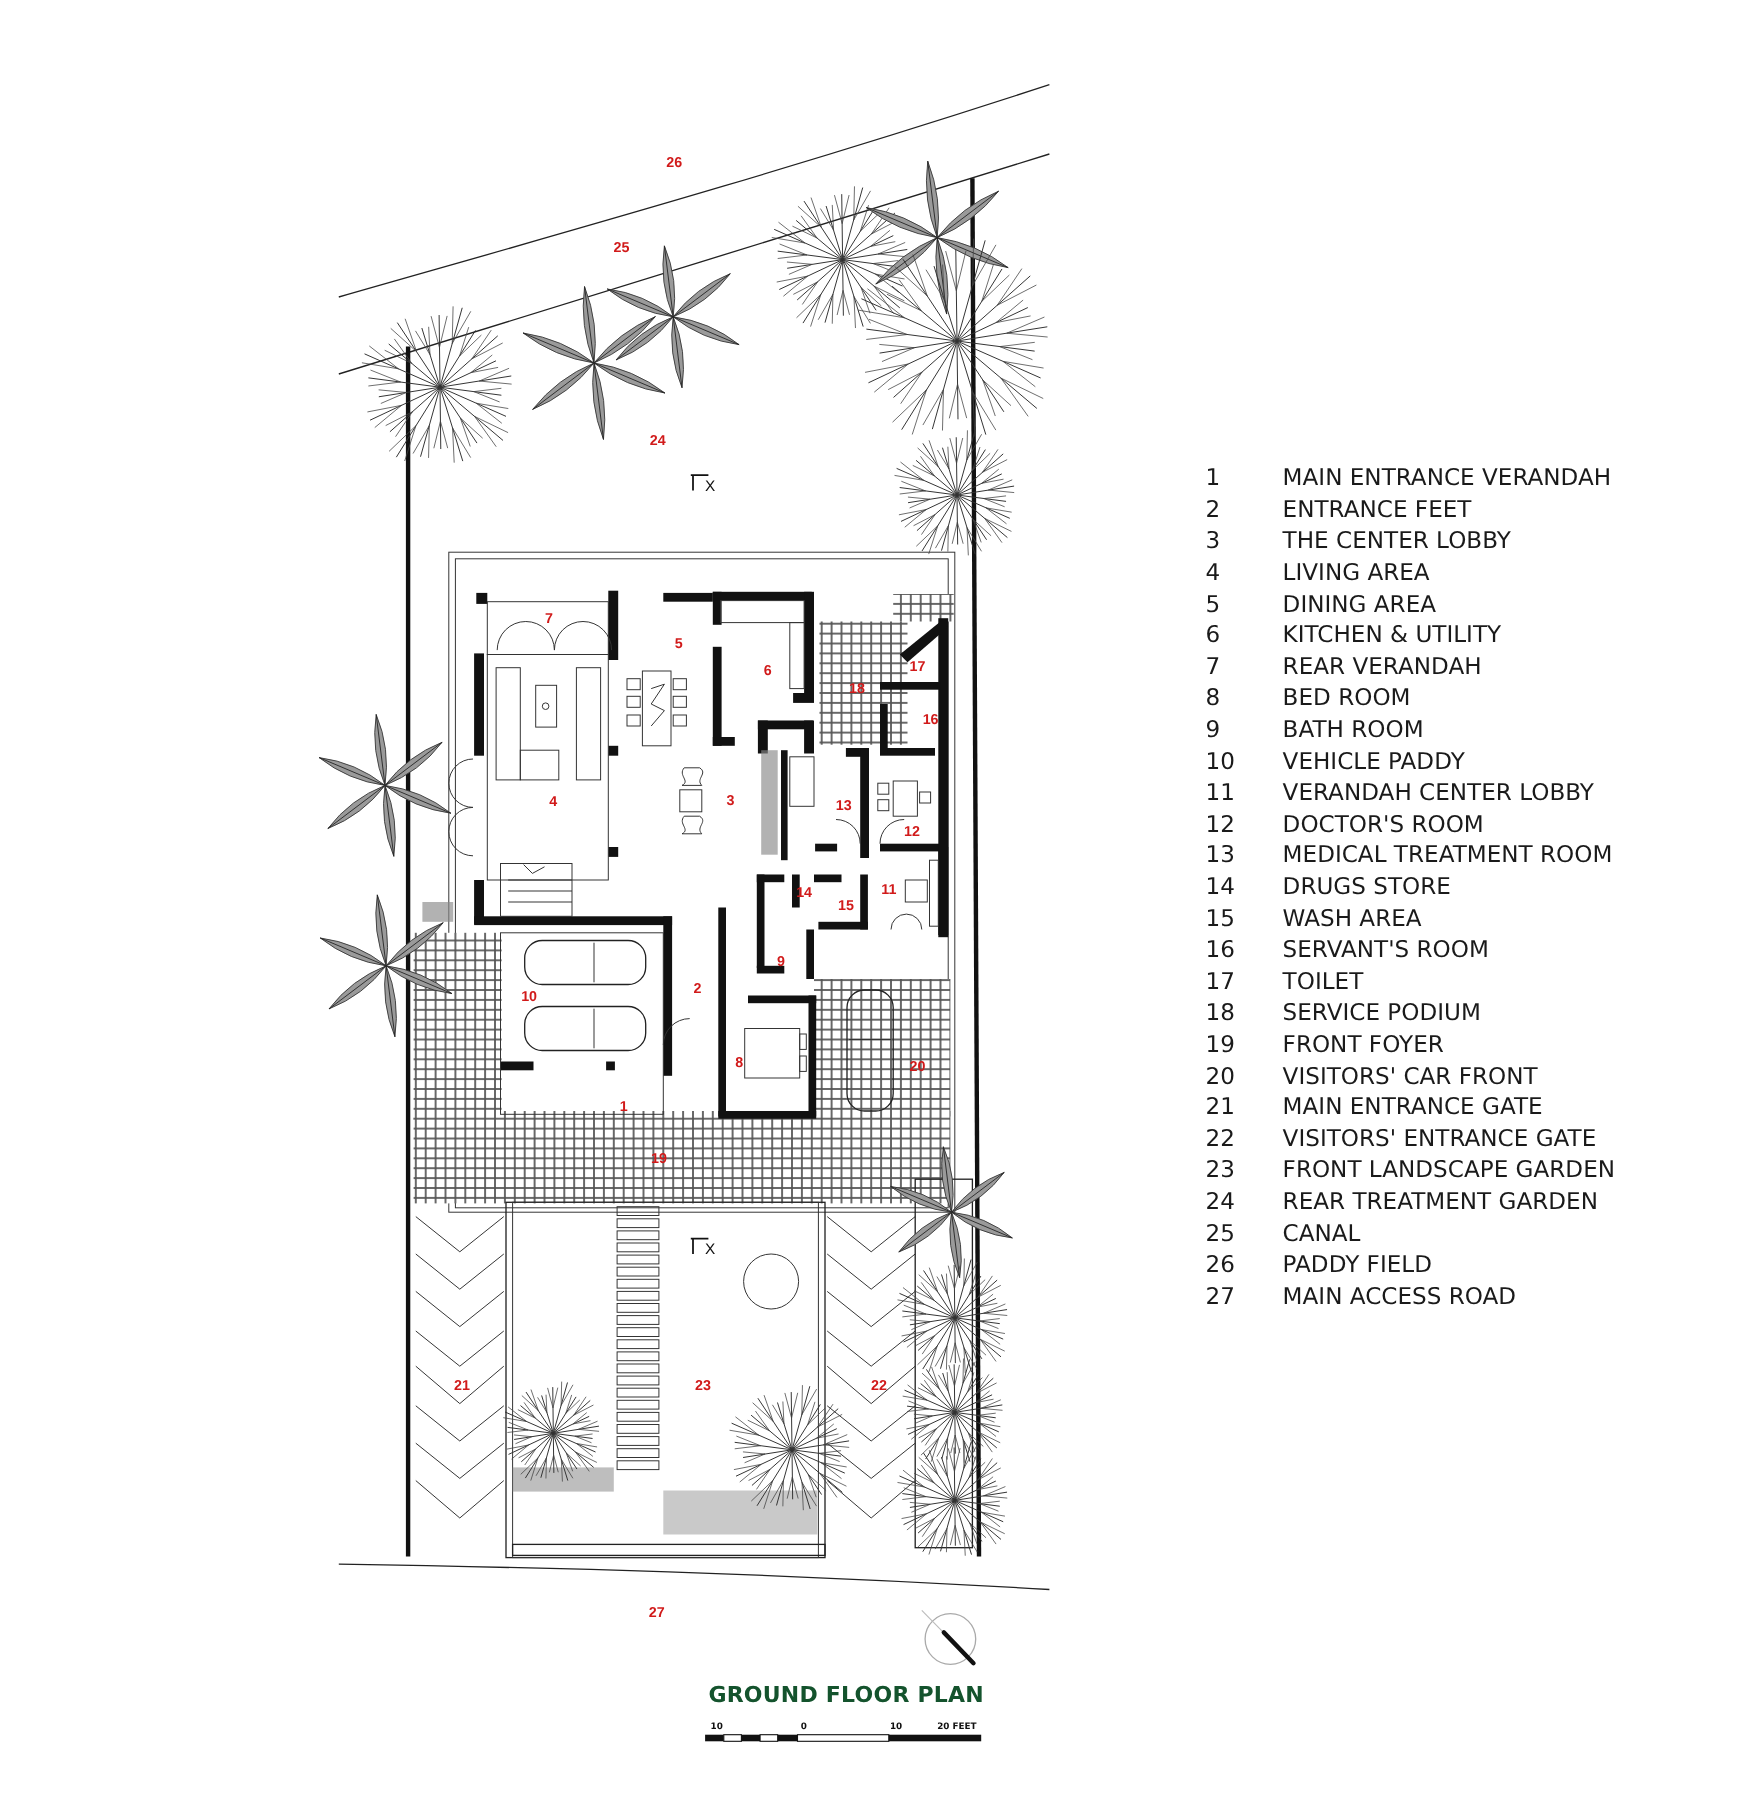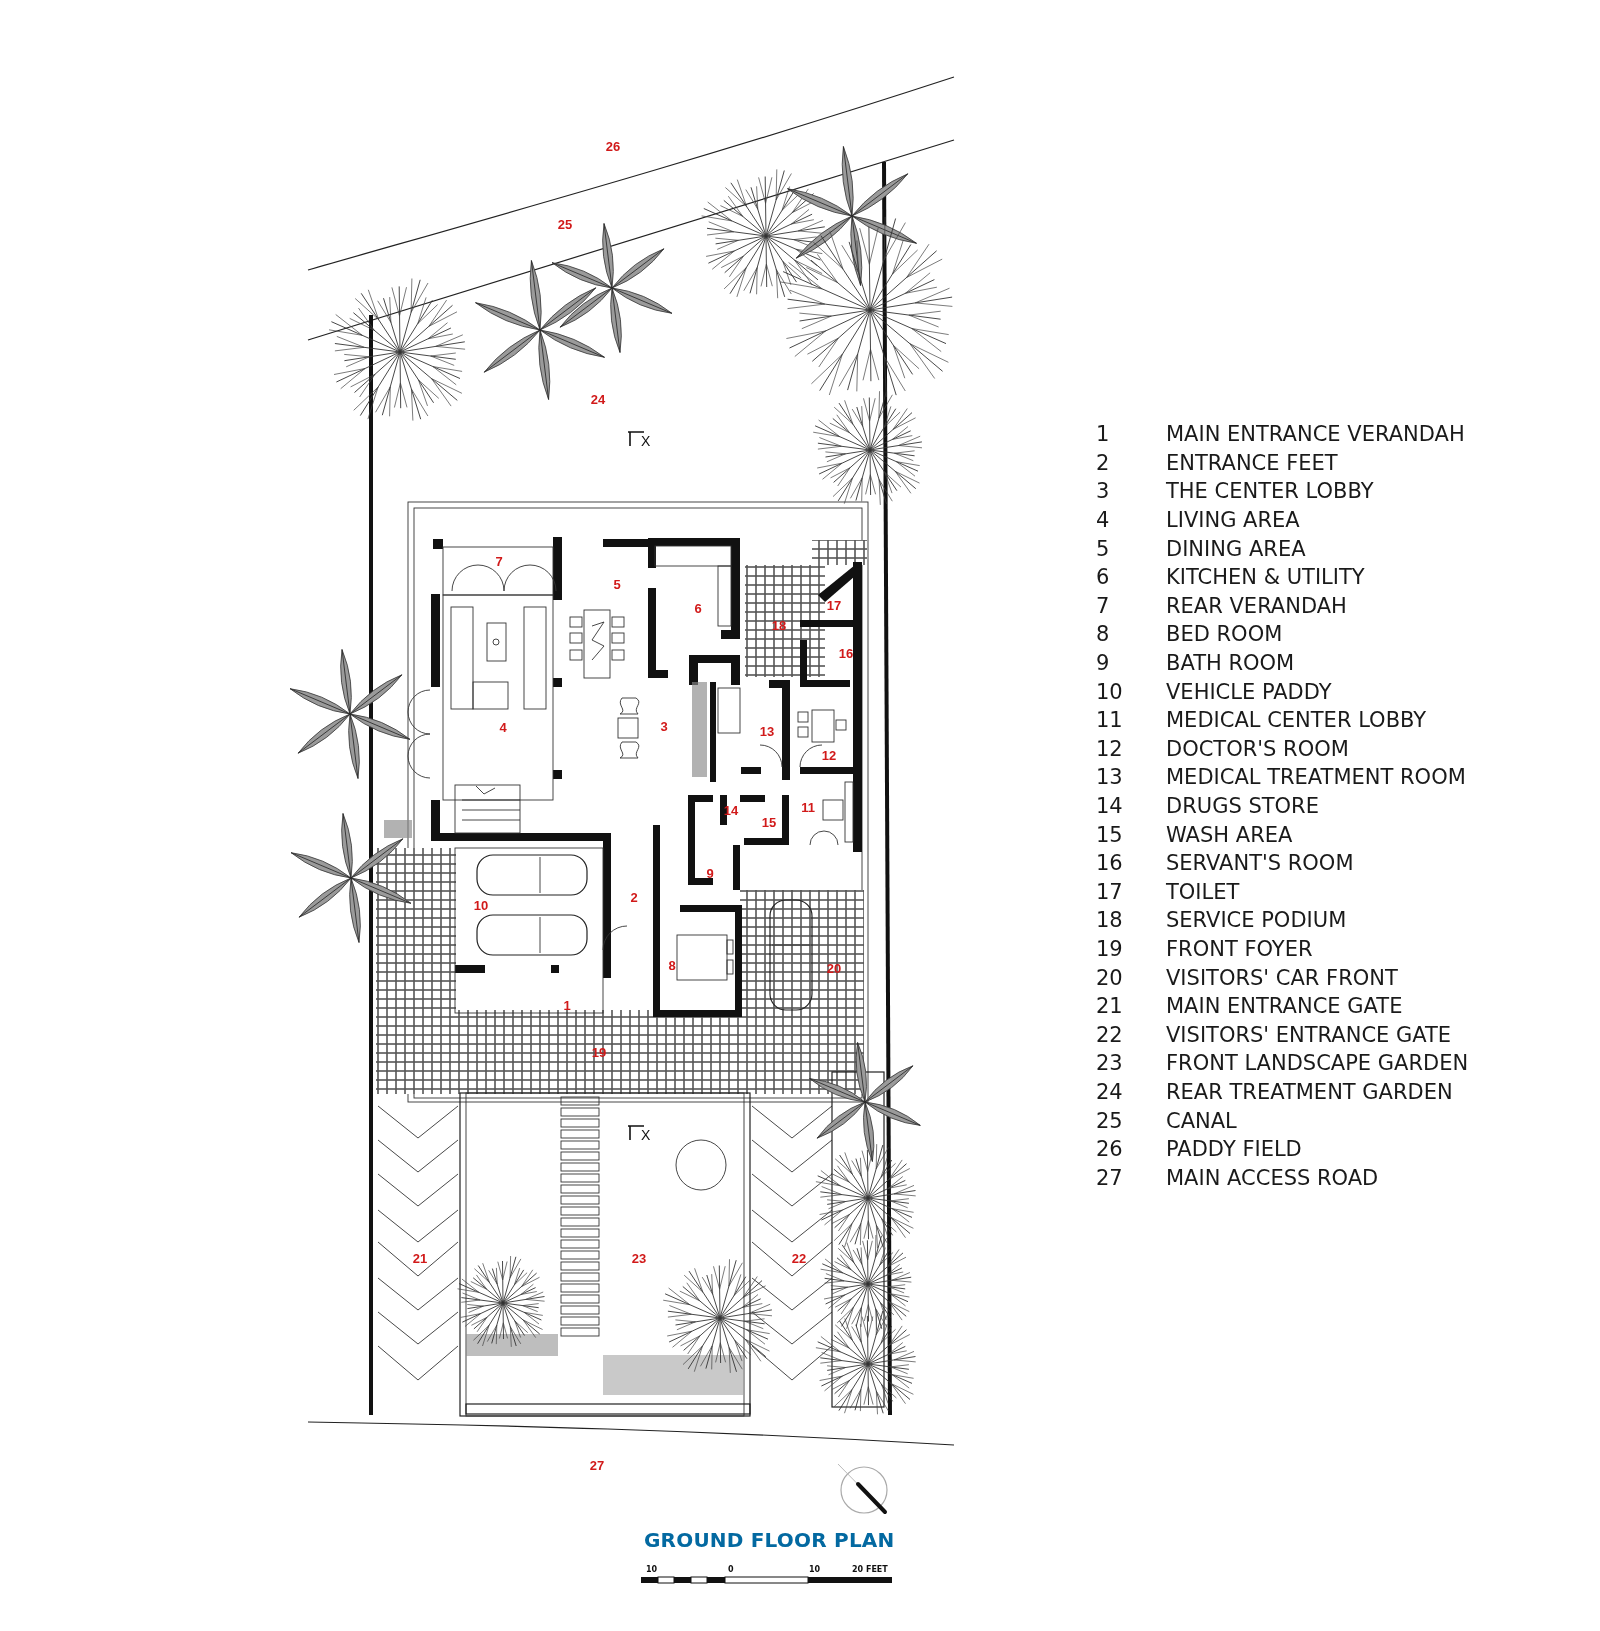--- a/index.html
+++ b/index.html
@@ -7,21 +7,21 @@
          font-family: "Liberation Sans", "DejaVu Sans", sans-serif; }
   #plan { position: absolute; left: 0; top: 0; width: 1600px; height: 1631px; }
   .room-num { fill: #d11a1a; font-family: "Liberation Sans", sans-serif; font-weight: bold; font-size: 13px; text-anchor: middle; dominant-baseline: middle; }
   .wall { fill: #111; }
   .thin { stroke: #222; stroke-width: 1.2; fill: none; }
   .thin2 { stroke: #333; stroke-width: 0.9; fill: none; }
   .legend { position: absolute; left: 1096px; top: 420px; }
   .legend-row { display: flex; height: 28.6px; align-items: center; font-family: "DejaVu Sans", sans-serif; font-size: 21px; color: #1a1a1a; letter-spacing: 0px; }
   .legend-num { width: 70px; }
   .legend-label { white-space: nowrap; }
-  .title { position: absolute; left: 644px; top: 1528px; font-family: "DejaVu Sans", sans-serif; font-weight: bold; font-size: 20px; color: #0369a1; letter-spacing: 0.2px; text-align: right; }
+  .title { position: absolute; left: 644px; top: 1528px; font-family: "DejaVu Sans", sans-serif; font-weight: bold; font-size: 20px; color: #14532d; letter-spacing: 0.2px; text-align: right; }
   .scale-labels { position: absolute; left: 646px; top: 1565px; width: 256px; height: 12px; font-family: "DejaVu Sans", sans-serif; font-weight: bold; font-size: 8px; color: #111; }
   .scale-labels span { position: absolute; top: 0; }
 </style>
 </head>
 <body>
 
 <svg id="plan" viewBox="0 0 1600 1631" xmlns="http://www.w3.org/2000/svg">
   <defs>
     <pattern id="tile" width="9" height="9" patternUnits="userSpaceOnUse">
       <rect width="9" height="9" fill="#ffffff"></rect>
@@ -1018,21 +1018,21 @@
     <div class="legend-row">
       <span class="legend-num">9</span>
       <span class="legend-label">BATH ROOM</span>
     </div>
     <div class="legend-row">
       <span class="legend-num">10</span>
       <span class="legend-label">VEHICLE PADDY</span>
     </div>
     <div class="legend-row">
       <span class="legend-num">11</span>
-      <span class="legend-label">MEDICAL CENTER LOBBY</span>
+      <span class="legend-label">VERANDAH CENTER LOBBY</span>
     </div>
     <div class="legend-row">
       <span class="legend-num">12</span>
       <span class="legend-label">DOCTOR'S ROOM</span>
     </div>
     <div class="legend-row">
       <span class="legend-num">13</span>
       <span class="legend-label">MEDICAL TREATMENT ROOM</span>
     </div>
     <div class="legend-row">

